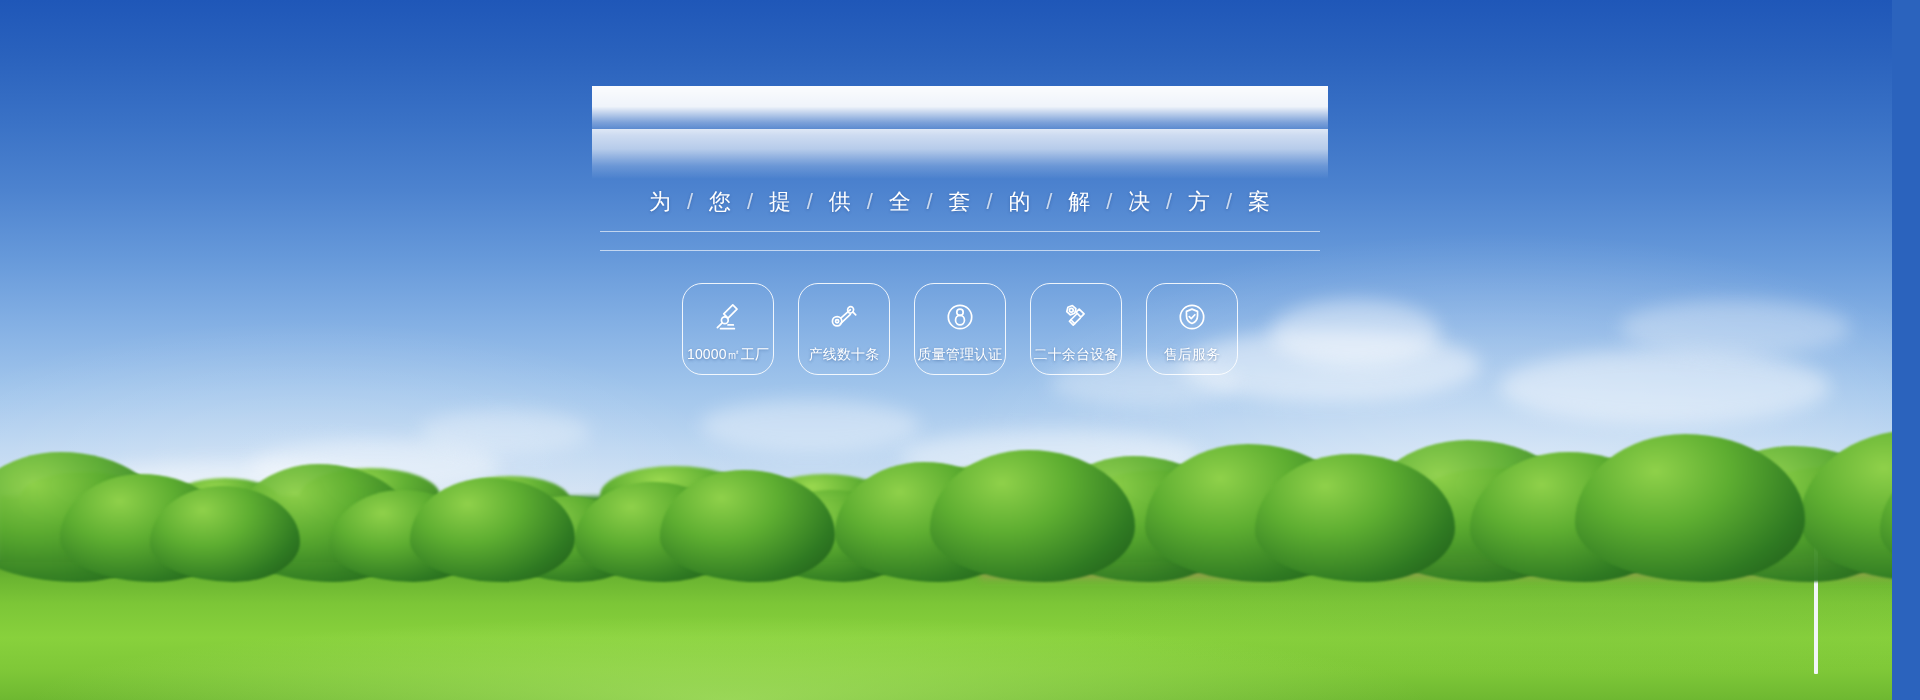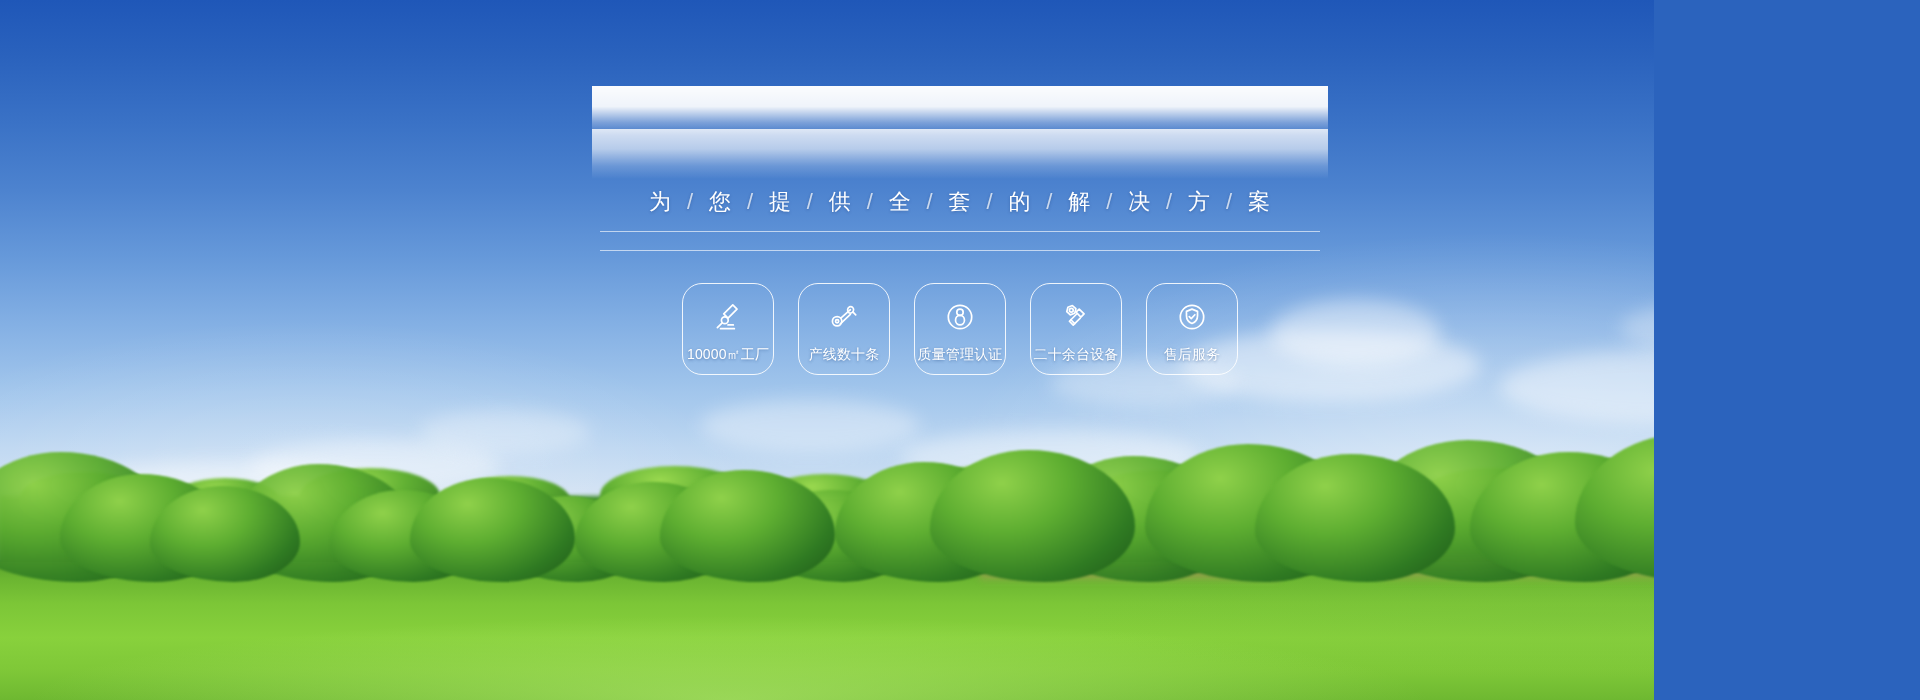--- a/index.html
+++ b/index.html
@@ -4,21 +4,21 @@
 <style>
   * { margin:0; padding:0; box-sizing:border-box; }
   html,body { width:1920px; height:700px; overflow:hidden; }
   body {
     font-family:"Liberation Sans","DejaVu Sans",sans-serif;
     background:#2b63bd;
   }
 
   .banner {
     position:relative;
-    width:1654px;
+    width:1892px;
     height:700px;
     overflow:hidden;
   }
 
   
   .sky {
     position:absolute; left:0; top:0; width:1920px; height:560px;
     background:linear-gradient(to bottom,
       #1f57b8 0%,
       #2a62bd 10%,

